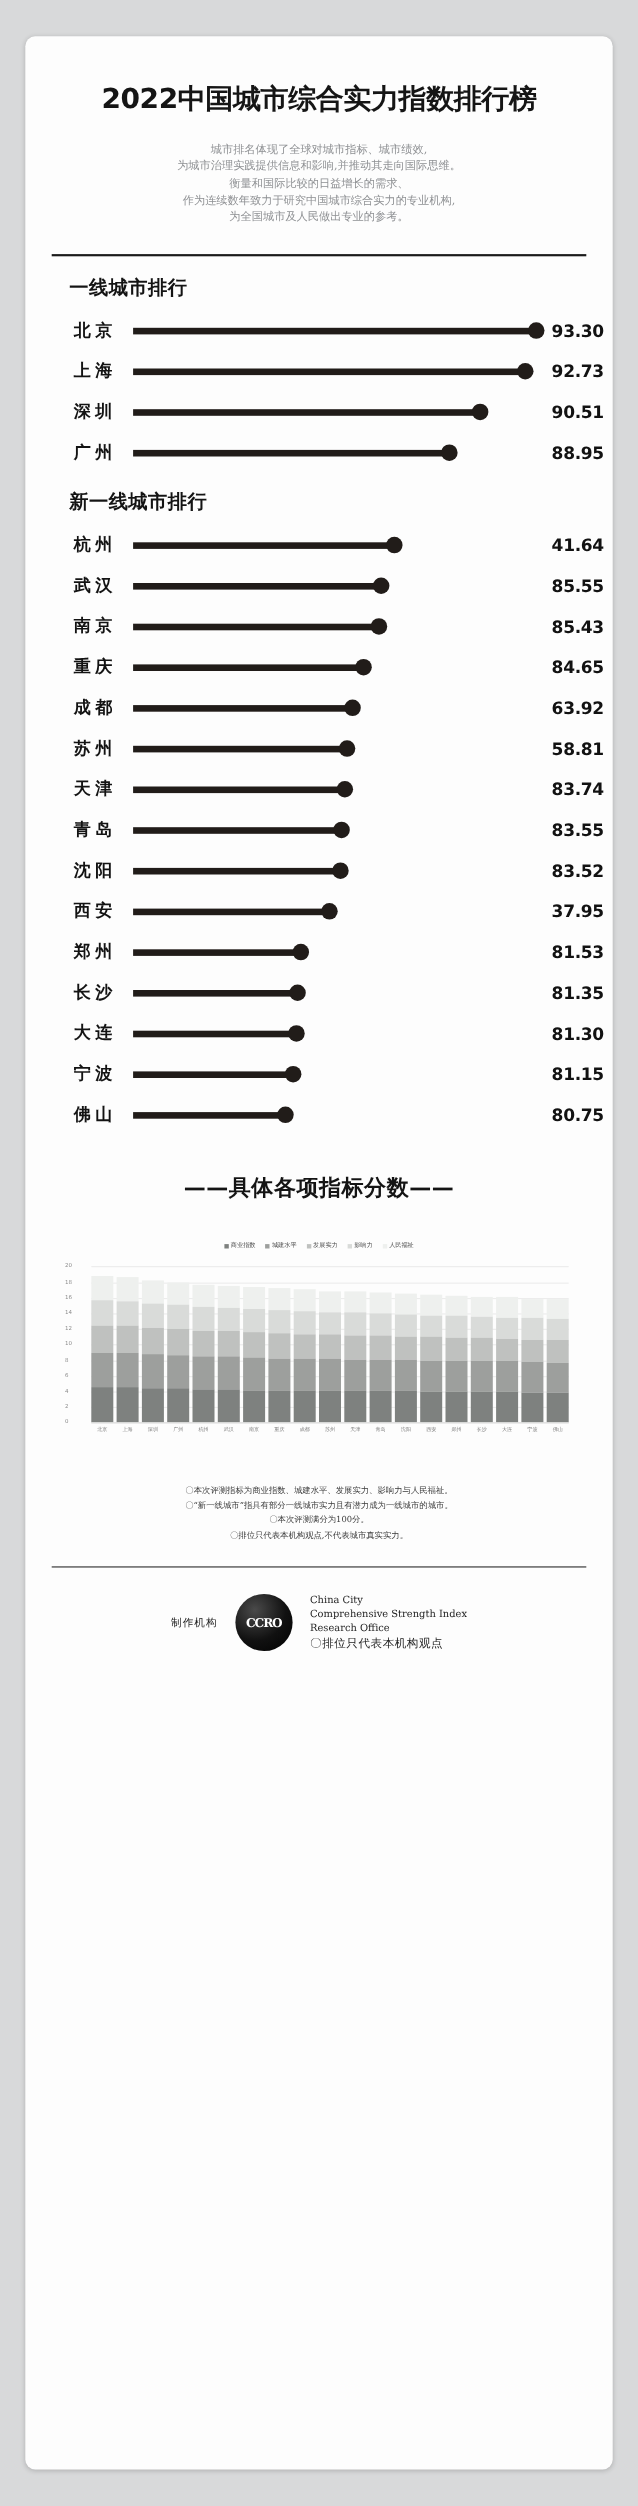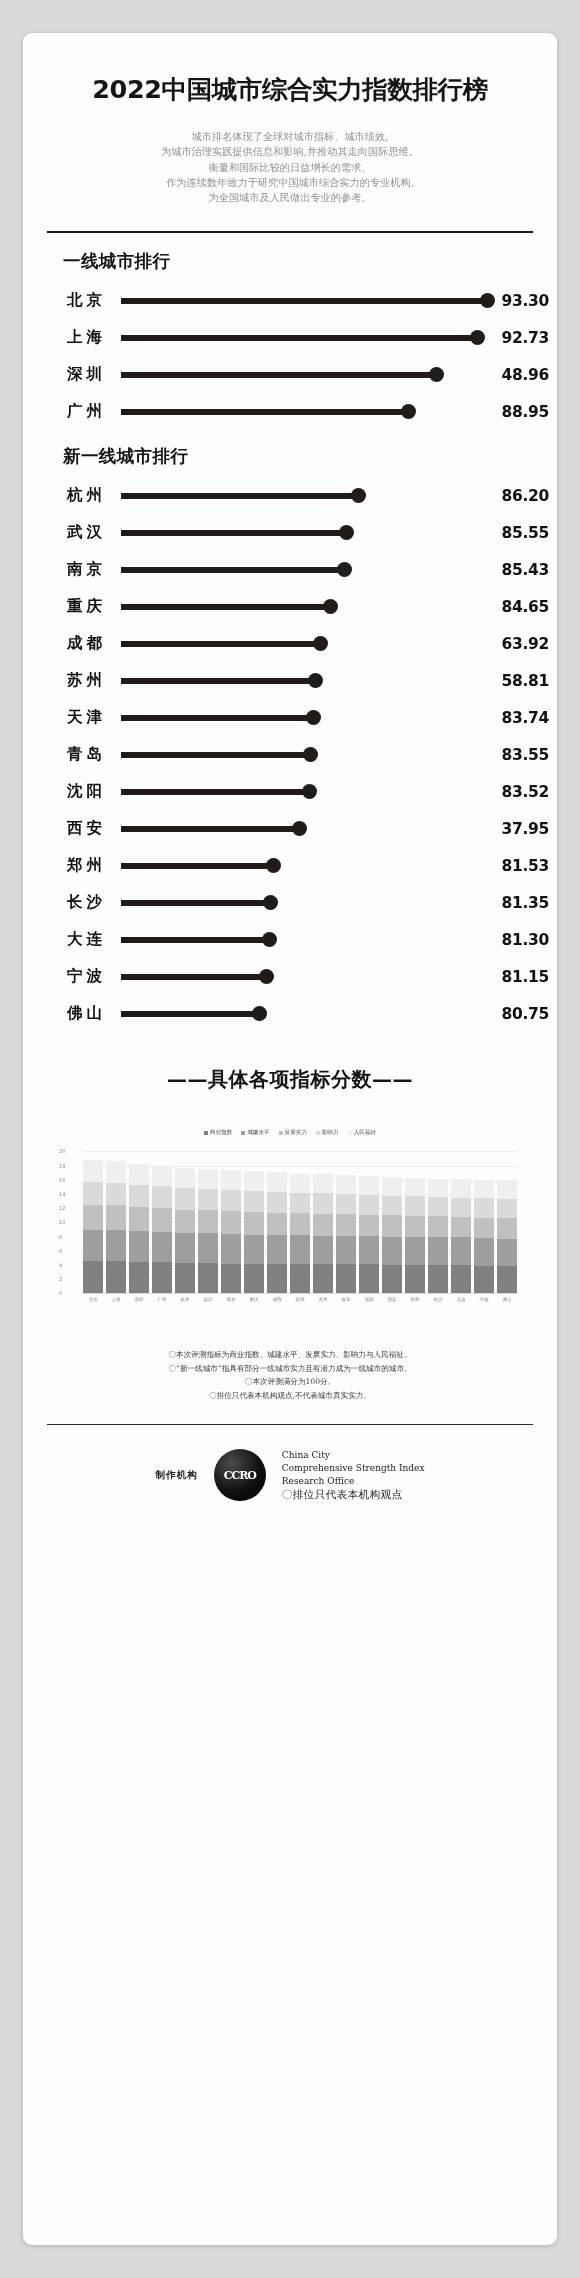--- a/index.html
+++ b/index.html
@@ -241,21 +241,20 @@
     display: flex;
     align-items: center;
     justify-content: center;
     gap: 16px;
   }
   .footer-label {
     font-family: "DejaVu Serif", "Liberation Serif", serif;
     font-size: 9.6px;
     color: #1d1d1d;
     letter-spacing: 1px;
-    font-weight: bold;
   }
   .logo {
     width: 52px; height: 52px;
     border-radius: 50%;
     background: radial-gradient(circle at 34% 28%, #4a4a4a 0%, #111 55%, #000 100%);
     display: flex;
     align-items: center;
     justify-content: center;
     color: #fff;
     font-family: "DejaVu Serif", serif;
@@ -307,41 +306,41 @@
             <span class="rank-dot" style="left: 97.1841%;"></span>
           </span>
           <span class="rank-val">92.73</span>
         </div>
         <div class="rank-row">
           <span class="rank-city">深圳</span>
           <span class="rank-track">
             <span class="rank-bar" style="width: 86.2167%;"></span>
             <span class="rank-dot" style="left: 86.2167%;"></span>
           </span>
-          <span class="rank-val">48.96</span>
+          <span class="rank-val">90.51</span>
         </div>
         <div class="rank-row">
           <span class="rank-city">广州</span>
           <span class="rank-track">
             <span class="rank-bar" style="width: 78.51%;"></span>
             <span class="rank-dot" style="left: 78.51%;"></span>
           </span>
           <span class="rank-val">88.95</span>
         </div>
       </div>
 
     <div class="sec-head" style="margin-top:14px">新一线城市排行</div>
     <div class="rank-list" id="tier2-list">
         <div class="rank-row">
           <span class="rank-city">杭州</span>
           <span class="rank-track">
             <span class="rank-bar" style="width: 64.9243%;"></span>
             <span class="rank-dot" style="left: 64.9243%;"></span>
           </span>
-          <span class="rank-val">86.20</span>
+          <span class="rank-val">41.64</span>
         </div>
         <div class="rank-row">
           <span class="rank-city">武汉</span>
           <span class="rank-track">
             <span class="rank-bar" style="width: 61.7131%;"></span>
             <span class="rank-dot" style="left: 61.7131%;"></span>
           </span>
           <span class="rank-val">85.55</span>
         </div>
         <div class="rank-row">

